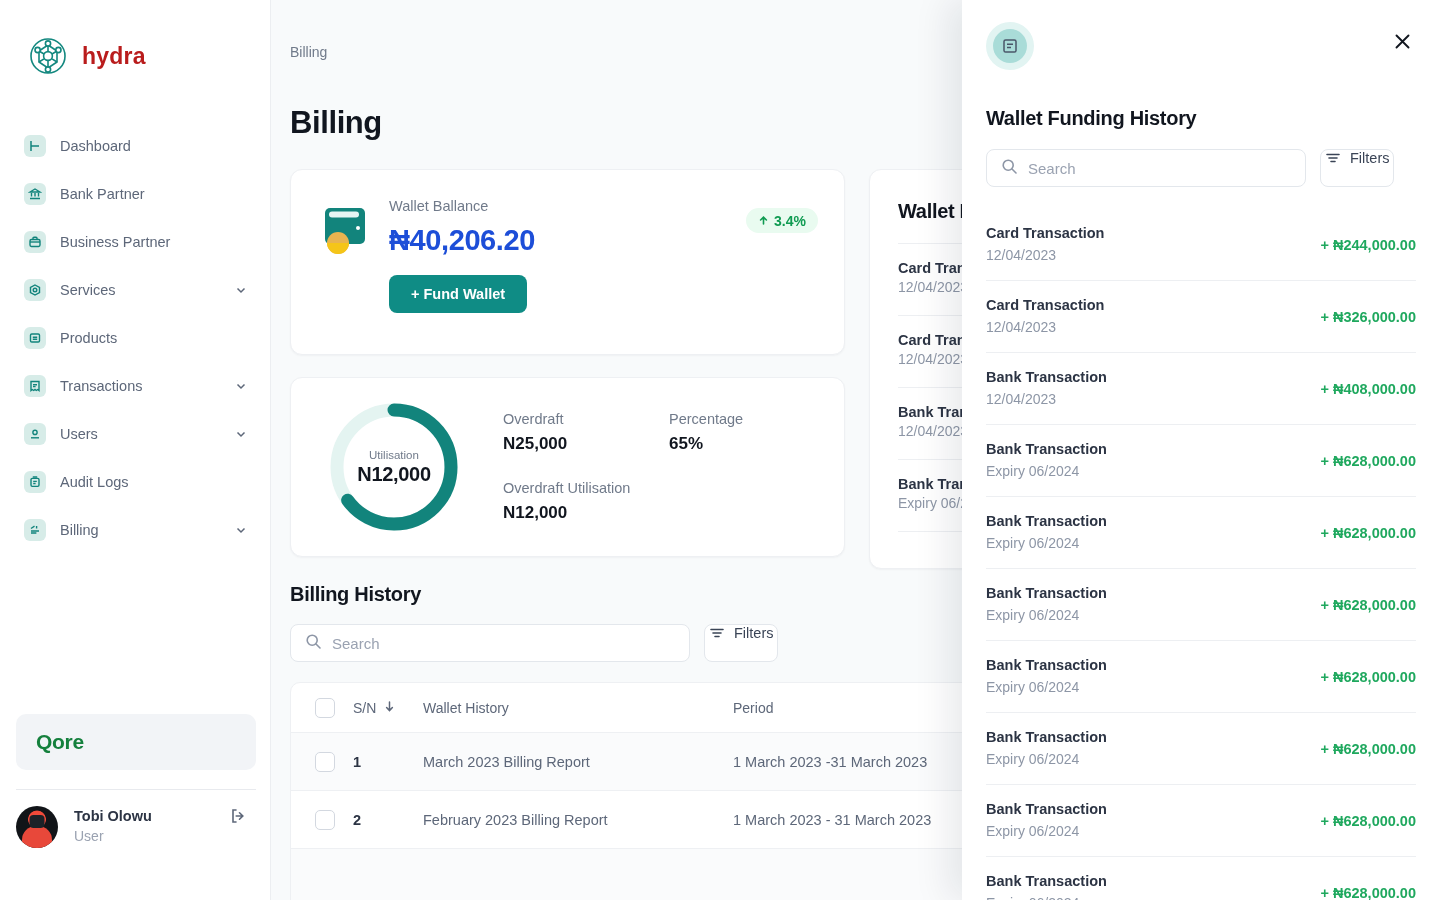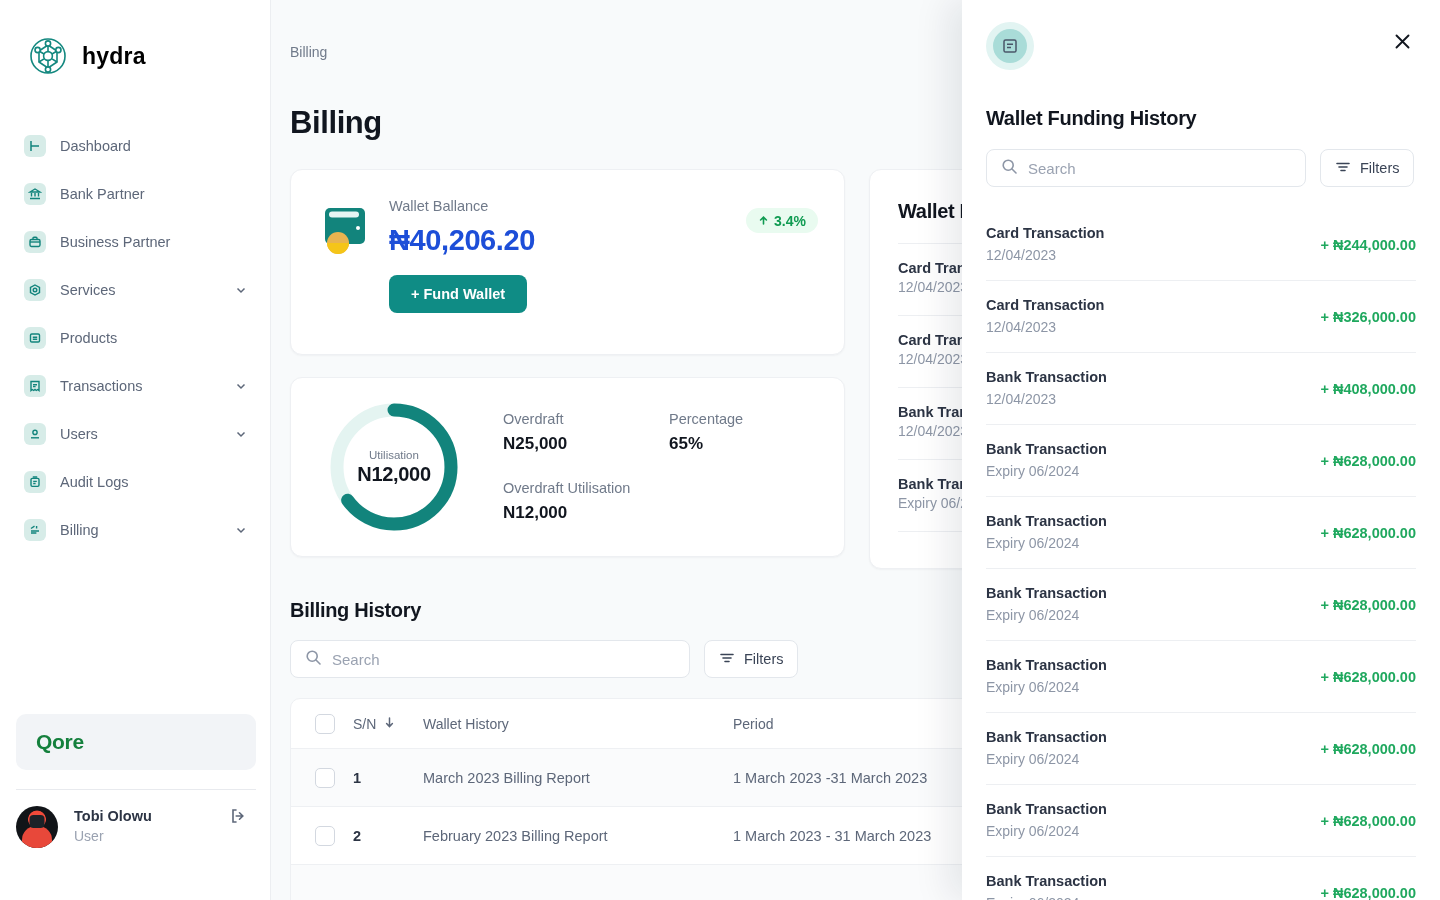--- a/index.html
+++ b/index.html
@@ -14,21 +14,21 @@
   
   .sidebar {
     width: 271px; height: 900px;
     background: #ffffff;
     border-right: 1px solid #eceef1;
     position: relative;
     flex: 0 0 271px;
   }
   .logo-row { display: flex; align-items: center; gap: 10px; padding: 32px 0 0 24px; }
   .logo-mark { width: 48px; height: 48px; }
-  .logo-text { font-size: 23px; font-weight: bold; color: #000000; letter-spacing: .2px; }
+  .logo-text { font-size: 23px; font-weight: bold; color: #b91c1c; letter-spacing: .2px; }
 
   .nav { margin-top: 42px; }
   .nav-item {
     display: flex; align-items: center; gap: 14px;
     height: 48px; padding: 0 22px 0 24px; cursor: pointer;
     position: relative;
   }
   .nav-ico {
     width: 22px; height: 22px; border-radius: 6px;
     background: #d7ece8; flex: 0 0 22px;
@@ -112,34 +112,34 @@
 
   .bg-card {
     width: 330px; height: 400px; padding: 30px 0 0 28px; overflow: hidden;
   }
   .bg-title { font-size: 20px; font-weight: bold; color: #11161f; letter-spacing: -0.3px; }
   .bg-sep { width: 290px; height: 1px; background: #edeff2; margin: 20px 0 0 0; }
   .bg-row { padding: 16px 0 0 0; }
   .bg-row-t { font-size: 14.5px; font-weight: bold; color: #2c3444; }
   .bg-row-s { font-size: 14px; color: #8d96a6; margin-top: 3px; }
 
-  .hist-title { font-size: 20px; font-weight: bold; color: #11161f; margin: 30px 0 18px 0; letter-spacing: -0.3px; }
+  .hist-title { font-size: 20px; font-weight: bold; color: #11161f; margin: 14px 0 18px 0; letter-spacing: -0.3px; }
   .toolbar { display: flex; gap: 14px; align-items: center; }
   .search-box {
     width: 400px; height: 38px; border: 1px solid #e3e7ec; border-radius: 8px;
     background: #ffffff; display: flex; align-items: center; gap: 10px; padding: 0 14px;
   }
   .search-box input {
     border: none; outline: none; font-size: 15px; color: #2c3444;
     font-family: "Liberation Sans", sans-serif; background: transparent; width: 100%;
   }
   .search-box input::placeholder { color: #9aa2b1; }
   .filter-btn {
-    height: 38px; padding: 0 14px; border: 1px solid #e3e7ec; border-radius: 8px;
-    background: #ffffff; display: flex; align-items: center; gap: 9px;
+    height: 38px; padding: 0 4px; border: 1px solid #e3e7ec; border-radius: 8px;
+    background: #ffffff; display: flex; align-items: flex-start; gap: 9px;
     font-size: 14.5px; color: #3a4456; cursor: pointer; font-family: "Liberation Sans", sans-serif;
   }
 
   .table { margin-top: 20px; width: 1110px; background: #ffffff; border: 1px solid #eef0f3; border-radius: 10px 10px 0 0; overflow: hidden; }
   .tr { display: flex; align-items: center; height: 58px; border-bottom: 1px solid #eef0f3; padding-left: 24px; }
   .tr.head { height: 50px; }
   .tr.alt { background: #fafbfc; }
   .cb { width: 20px; height: 20px; border: 1px solid #d3d8e0; border-radius: 5px; background: #fff; flex: 0 0 20px; cursor: pointer; }
   .th { font-size: 14px; color: #5d6779; }
   .td { font-size: 14.5px; color: #5d6779; }

